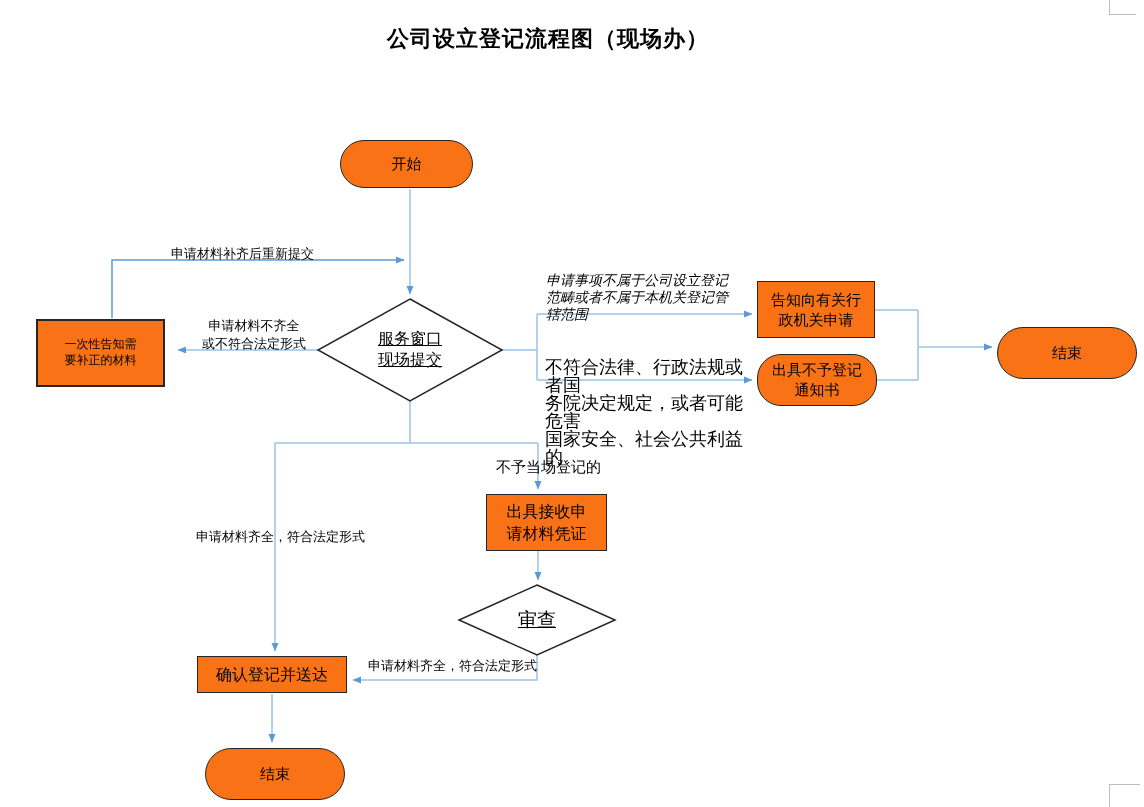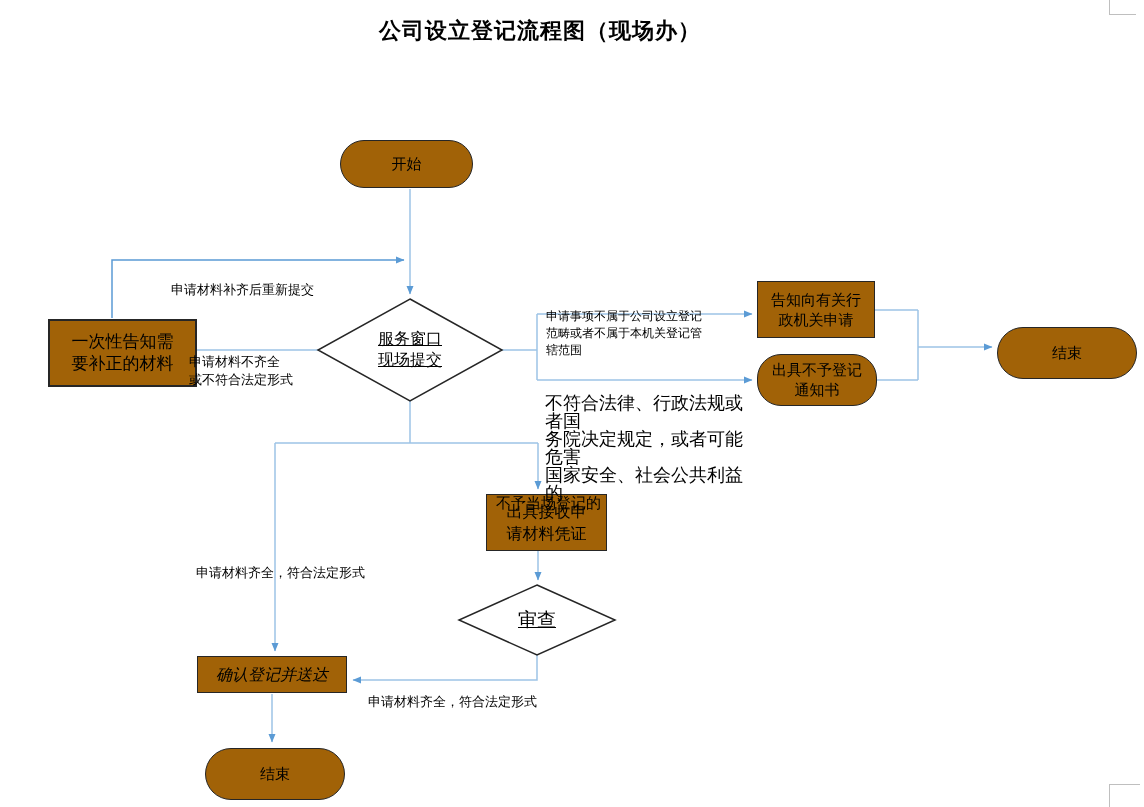--- a/index.html
+++ b/index.html
@@ -1,31 +1,31 @@
 <!DOCTYPE html>
 <html><head>
 <meta charset="utf-8">
 <style>
   html,body{margin:0;padding:0;background:#fff;}
   body{width:1144px;height:807px;position:relative;overflow:hidden;
        font-family:"Liberation Sans","DejaVu Sans",sans-serif;color:#000;}
-  .page-title{position:absolute;left:0;top:16px;width:1080px;margin:0;
+  .page-title{position:absolute;left:0;top:16px;width:1080px;margin:8px;
        text-align:center;font-size:22px;font-weight:bold;letter-spacing:1px;
        font-family:"Liberation Serif","DejaVu Serif",serif;}
   .wires{position:absolute;left:0;top:0;width:1144px;height:807px;}
   .wire{fill:none;stroke:#9DC3E6;stroke-width:1.5;}
   .wire.dark{stroke:#5B9BD5;}
   .shape{fill:#ffffff;stroke:#262626;stroke-width:1.5;}
-  .node{position:absolute;box-sizing:border-box;background:#a16207;
+  .node{position:absolute;box-sizing:border-box;background:#f97316;
        border:1.5px solid #262626;display:flex;align-items:center;justify-content:center;
        text-align:center;font-size:15px;line-height:1.32;white-space:pre-line;}
   .terminator{border-radius:26px;}
   .diamond-text{position:absolute;display:flex;align-items:center;justify-content:center;
        text-align:center;white-space:pre-line;background:transparent;border:none;text-decoration:underline;}
-  .edge-label{position:absolute;font-size:13px;line-height:17px;white-space:pre-line;margin-top:36px;}
+  .edge-label{position:absolute;font-size:13px;line-height:17px;white-space:pre-line;}
   .crop-mark{position:absolute;}
   .crop-mark.tr{left:1109px;top:0;width:26px;height:14px;
        border-left:1px solid #BFBFBF;border-bottom:1px solid #BFBFBF;}
   .crop-mark.br{left:1109px;top:784px;width:30px;height:23px;
        border-left:1px solid #BFBFBF;border-top:1px solid #BFBFBF;}
 </style>
 </head>
 <body>
 
 <div>
@@ -63,46 +63,46 @@
 
     <polygon class="shape" points="410,299 502,350 410,401 318,350"></polygon>
     <polygon class="shape" points="537,585 615,620 537,655 459,620"></polygon>
   </svg>
 
   <div class="node terminator" style="left:340px;top:140px;width:133px;height:48px;font-size:15px;">开始</div>
 
   <div class="diamond-text" style="left:335px;top:322px;width:150px;height:56px;font-size:16px;">服务窗口
 现场提交</div>
 
-  <div class="node" style="left:48px;top:319px;width:149px;height:68px;font-size:17px;border-width:2px;">一次性告知需
+  <div class="node" style="left:36px;top:319px;width:129px;height:68px;font-size:12px;border-width:2px;">一次性告知需
 要补正的材料</div>
 
   <div class="node" style="left:757px;top:281px;width:118px;height:57px;font-size:15px;text-align:center;">告知向有关行
 政机关申请</div>
 
   <div class="node" style="left:757px;top:354px;width:120px;height:52px;font-size:15px;border-radius:24px;">出具不予登记
 通知书</div>
 
   <div class="node terminator" style="left:997px;top:327px;width:140px;height:52px;font-size:15px;">结束</div>
 
   <div class="node" style="left:478px;top:494px;width:121px;height:57px;font-size:16px;margin-left:8px;">出具接收申
 请材料凭证</div>
 
   <div class="diamond-text" style="left:487px;top:605px;width:100px;height:30px;font-size:19px;">审查</div>
 
-  <div class="node" style="left:197px;top:656px;width:150px;height:37px;font-size:16px;font-style:italic;">确认登记并送达</div>
+  <div class="node" style="left:197px;top:656px;width:150px;height:37px;font-size:16px;">确认登记并送达</div>
 
   <div class="node terminator" style="left:205px;top:748px;width:140px;height:52px;font-size:15px;">结束</div>
 
   <div class="edge-label" style="left:171px;top:245px;white-space:nowrap;">申请材料补齐后重新提交</div>
 
-  <div class="edge-label" style="left:189px;top:317px;width:130px;line-height:18px;">申请材料不齐全
+  <div class="edge-label" style="left:189px;top:317px;width:130px;text-align:center;line-height:18px;">申请材料不齐全
 或不符合法定形式</div>
 
-  <div class="edge-label" style="left:546px;top:272px;width:200px;font-size:12px;">申请事项不属于公司设立登记
+  <div class="edge-label" style="left:546px;top:272px;width:200px;font-size:14px;font-style:italic;">申请事项不属于公司设立登记
 范畴或者不属于本机关登记管
 辖范围</div>
 
   <div class="edge-label" style="left:545px;top:358px;width:200px;font-size:18px;line-height:18px;">不符合法律、行政法规或者国
 务院决定规定，或者可能危害
 国家安全、社会公共利益的</div>
 
   <div class="edge-label" style="left:496px;top:458px;font-size:15px;white-space:nowrap;">不予当场登记的</div>
 
   <div class="edge-label" style="left:196px;top:528px;white-space:nowrap;">申请材料齐全，符合法定形式</div>

